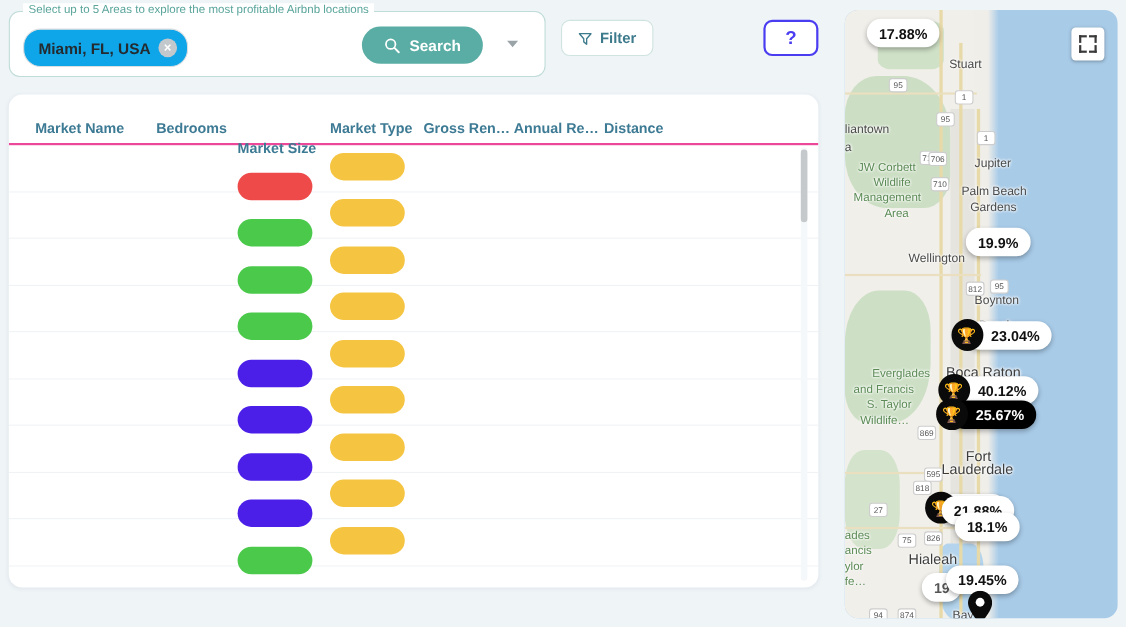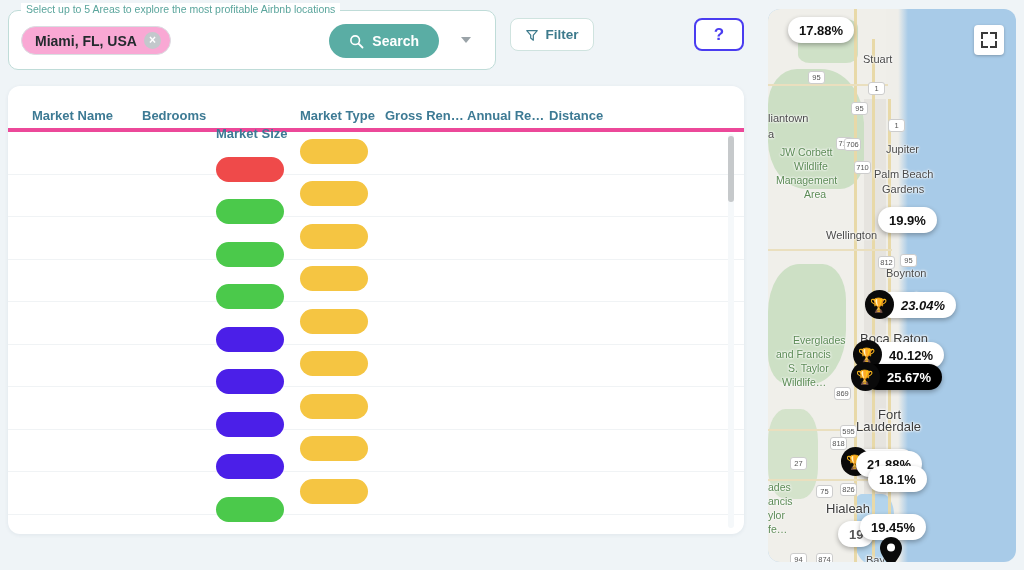--- a/index.html
+++ b/index.html
@@ -14,24 +14,24 @@
   
   .searchbar {
     position: absolute; left: 8px; top: 10px; width: 488px; height: 60px;
     border: 1px solid #bfdcd8; border-radius: 10px; background: #fff;
   }
   .searchbar-legend {
     position: absolute; left: 12px; top: -8px; padding: 0 5px;
     background: #fff; font-size: 10.5px; color: #5aa59c; white-space: nowrap;
   }
   .chip {
-    position: absolute; left: 12px; top: 15px; height: 29px;
+    position: absolute; left: 12px; top: 15px; height: 35px;
     display: flex; align-items: center; gap: 7px;
     padding: 0 9px 0 13px; border: 1px solid #d9dee1;
-    border-radius: 16px; background: #f9a8d4;
+    border-radius: 16px; background: #0ea5e9;
     font-size: 14px; font-weight: bold; color: #242a2e;
   }
   .chip-x {
     width: 17px; height: 17px; border-radius: 50%; background: #c3c8cc;
     color: #fff; font-size: 12px; line-height: 16px; text-align: center;
     font-weight: bold; cursor: pointer;
   }
   .search-btn {
     position: absolute; right: 56px; top: 13px; height: 34px;
     display: flex; align-items: center; gap: 8px; padding: 0 20px;
@@ -64,21 +64,21 @@
   
   .card {
     position: absolute; left: 8px; top: 86px; width: 736px; height: 448px;
     background: #fff; border-radius: 12px;
     box-shadow: 0 1px 4px rgba(30,60,80,.07);
     overflow: hidden;
   }
   .thead {
     display: flex; align-items: center; height: 46px; padding: 16px 0 0 0;
     color: #3d7a94; font-size: 13px; font-weight: bold;
-    border-bottom: 4px solid #ec4899;
+    border-bottom: 2px solid #ec4899;
   }
   .tbody { position: relative; height: 402px; overflow: hidden; }
   .trow {
     display: flex; align-items: center; height: 42.5px;
     border-bottom: 1px solid #f0f3f5; font-size: 13px; color: #20272c;
   }
   .c-name { width: 134px; padding-left: 24px; }
   .c-beds { width: 74px; }
   .c-size { width: 84px; margin-top: 36px; }
   .c-type { width: 85px; }
@@ -326,21 +326,21 @@
     <div class="road road-h" style="left:0; top:420px; width:124px;"></div>
     <div class="road road-h" style="left:0; top:470px; width:124px;"></div>
 
     <div id="map-shields">
         <div class="shield" style="left: 40px; top: 62px;">95</div>
         <div class="shield" style="left: 100px; top: 73px;">1</div>
         <div class="shield" style="left: 83px; top: 93px;">95</div>
         <div class="shield" style="left: 68px; top: 128px;">711</div>
         <div class="shield" style="left: 120px; top: 110px;">1</div>
         <div class="shield" style="left: 76px; top: 129px;">706</div>
-        <div class="shield" style="left: 86px; top: 152px;">710</div>
+        <div class="shield" style="left: 78px; top: 152px;">710</div>
         <div class="shield" style="left: 110px; top: 247px;">812</div>
         <div class="shield" style="left: 132px; top: 245px;">95</div>
         <div class="shield" style="left: 66px; top: 378px;">869</div>
         <div class="shield" style="left: 72px; top: 416px;">595</div>
         <div class="shield" style="left: 62px; top: 428px;">818</div>
         <div class="shield" style="left: 22px; top: 448px;">27</div>
         <div class="shield" style="left: 72px; top: 474px;">826</div>
         <div class="shield" style="left: 48px; top: 476px;">75</div>
         <div class="shield" style="left: 22px; top: 544px;">94</div>
         <div class="shield" style="left: 48px; top: 544px;">874</div>
@@ -375,21 +375,21 @@
       </div>
     <div id="map-markers">
         <div class="badge" style="left: 20px; top: 8px;">
           <span>17.88%</span>
         </div>
         <div class="badge" style="left: 110px; top: 198px;">
           <span>19.9%</span>
         </div>
         <div class="badge" style="left: 110px; top: 283px;">
           <span class="trophy">🏆</span>
-          <span style="margin-left: 12px; font-style: italic;">23.04%</span>
+          <span style="margin-left: 12px;">23.04%</span>
         </div>
         <div class="badge" style="left: 98px; top: 333px;">
           <span class="trophy">🏆</span>
           <span style="margin-left: 12px;">40.12%</span>
         </div>
         <div class="badge dark" style="left: 96px; top: 355px;">
           <span class="trophy">🏆</span>
           <span style="margin-left: 12px;">25.67%</span>
         </div>
         <div class="badge" style="left: 86px; top: 440px;">

